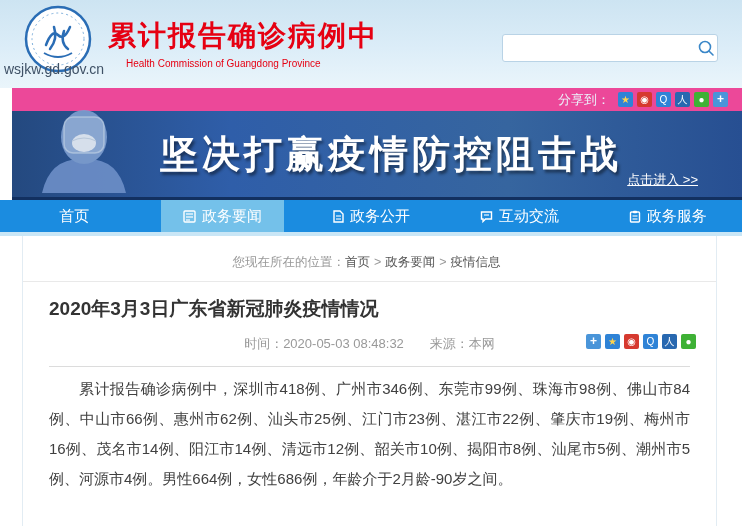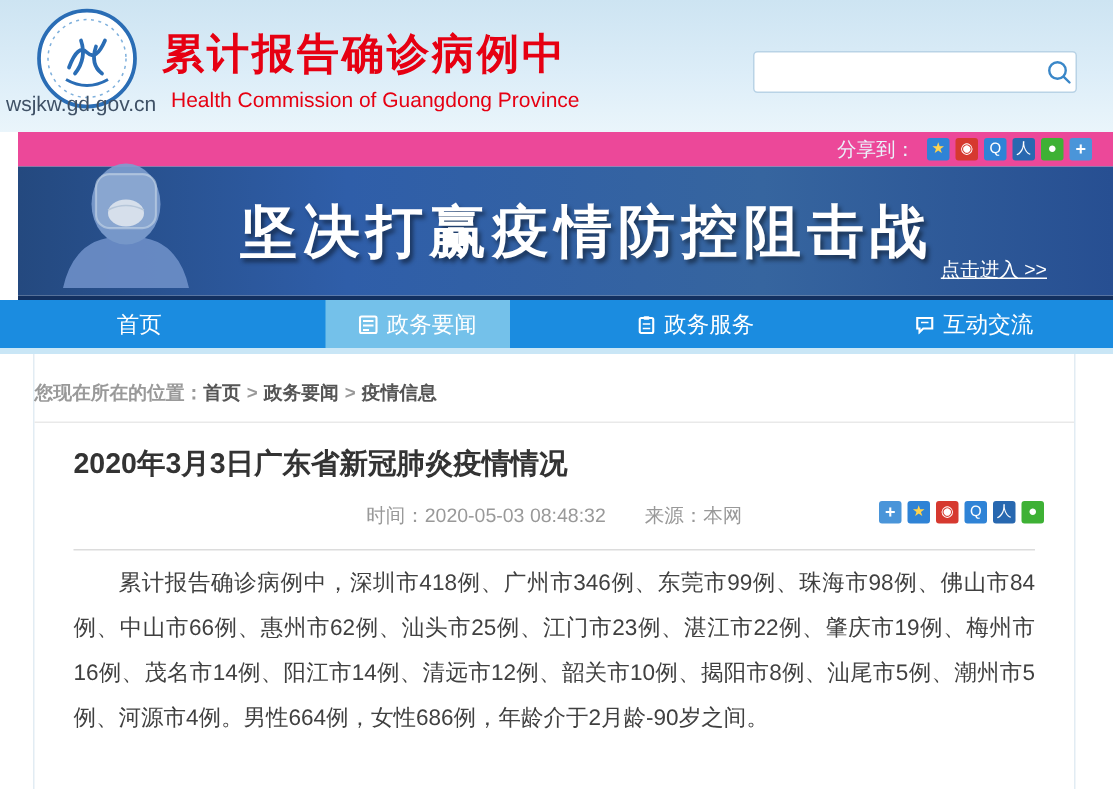--- a/index.html
+++ b/index.html
@@ -6,21 +6,21 @@
   html,body { width:742px; height:526px; overflow:hidden; background:#fff;
     font-family:"Liberation Sans","DejaVu Sans",sans-serif; }
 
   
   .header { position:relative; height:88px;
     background:linear-gradient(180deg,#cde4f2 0%,#dcedf8 55%,#eaf5fb 100%); }
   .logo { position:absolute; left:24px; top:5px; width:68px; height:68px; }
   .site-url { position:absolute; left:4px; top:61px; font-size:14px; color:#3f5166; }
   .site-title { position:absolute; left:108px; top:17px; font-size:28px; font-weight:700;
     color:#e60012; letter-spacing:2px; white-space:nowrap; }
-  .site-title-en { position:absolute; left:114px; top:58px; font-size:14px; color:#e60012; white-space:nowrap; }
+  .site-title-en { position:absolute; left:126px; top:58px; font-size:10px; color:#e60012; white-space:nowrap; }
   .search-box { position:absolute; left:502px; top:34px; width:216px; height:28px;
     background:#fff; border:1px solid #b9d3e6; border-radius:3px; display:flex; align-items:center; }
   .search-input { flex:1; border:none; outline:none; height:24px; padding:0 8px; font-size:13px; background:transparent; }
   .search-btn { width:30px; height:26px; border:none; background:transparent; cursor:pointer;
     display:flex; align-items:center; justify-content:center; }
 
   
   .banner { margin-left:12px; }
   .banner-top { height:23px; background:#ec4899; display:flex; align-items:center;
     justify-content:flex-end; padding-right:14px; gap:4px; }
@@ -47,22 +47,22 @@
   .nav-item { flex:1; display:flex; align-items:center; justify-content:center; cursor:pointer; }
   .nav-item .pill { display:flex; align-items:center; gap:6px; color:#fff; font-size:15px;
     height:32px; padding:0 22px; }
   .nav-item.active .pill { background:#74c1ea; }
   .nav-ico { display:inline-flex; }
   .subnav-line { height:4px; background:#c9e6f6; }
 
   
   .content { margin-left:22px; width:695px; height:290px; background:#fff;
     border-left:1px solid #e2ecf3; border-right:1px solid #e2ecf3; }
-  .breadcrumb { text-align:left; padding:18px 6px 10px 0; font-size:12.5px; color:#999;
-    border-bottom:1px solid #e9e9e9;font-weight:bold; }
+  .breadcrumb { text-align:center; padding:18px 6px 10px 0; font-size:12.5px; color:#999;
+    border-bottom:1px solid #e9e9e9; }
   .breadcrumb a { color:#555; text-decoration:none; cursor:pointer; }
   .crumb-sep { color:#999; margin:0 4px; }
   .article { padding:14px 26px 0 26px; }
   .article-title { font-size:19px; font-weight:700; color:#333; }
   .meta-row { position:relative; text-align:center; margin-top:13px; font-size:13px; color:#999; }
   .meta-row .spacer { display:inline-block; width:26px; }
   .article-share { position:absolute; right:-6px; top:-1px; display:flex; gap:4px; }
   .meta-divider { border-bottom:1px solid #dcdcdc; margin-top:13px; }
   .body p { font-size:15px; color:#404040; line-height:30px; text-indent:2em; margin:0; text-align:justify; }
   .body { padding-top:7px; }
@@ -138,38 +138,50 @@
             <line x1="3" y1="10" x2="7" y2="10" stroke="#fff" stroke-width="1.2"></line>
           </svg>
       </span>
       <span>政务要闻</span>
     </span>
   </div>
   <div class="nav-item">
     <span class="pill">
       <span class="nav-ico">
         <svg width="12" height="13" viewBox="0 0 12 13">
+            <path d="M2 1 h6 l3 3 v8 h-9 z" fill="none" stroke="#fff" stroke-width="1.4"></path>
+            <line x1="4" y1="6" x2="9" y2="6" stroke="#fff" stroke-width="1.1"></line>
+            <line x1="4" y1="9" x2="9" y2="9" stroke="#fff" stroke-width="1.1"></line>
+          </svg>
+      </span>
+      <span>政务公开</span>
+    </span>
+  </div>
+  <div class="nav-item">
+    <span class="pill">
+      <span class="nav-ico">
+        <svg width="13" height="13" viewBox="0 0 13 13">
+            <path d="M1.5 2 h10 v7 h-6 l-2.5 2.5 v-2.5 h-1.5 z" fill="none" stroke="#fff" stroke-width="1.4"></path>
+            <line x1="4" y1="5" x2="9" y2="5" stroke="#fff" stroke-width="1.1"></line>
+          </svg>
+      </span>
+      <span>互动交流</span>
+    </span>
+  </div>
+  <div class="nav-item">
+    <span class="pill">
+      <span class="nav-ico">
+        <svg width="12" height="13" viewBox="0 0 12 13">
             <rect x="1.5" y="2" width="9" height="10" rx="1" fill="none" stroke="#fff" stroke-width="1.4"></rect>
             <rect x="4" y="0.8" width="4" height="2.4" rx="0.8" fill="#fff"></rect>
             <line x1="3.5" y1="6" x2="8.5" y2="6" stroke="#fff" stroke-width="1.1"></line>
             <line x1="3.5" y1="9" x2="8.5" y2="9" stroke="#fff" stroke-width="1.1"></line>
           </svg>
       </span>
       <span>政务服务</span>
-    </span>
-  </div>
-  <div class="nav-item">
-    <span class="pill">
-      <span class="nav-ico">
-        <svg width="13" height="13" viewBox="0 0 13 13">
-            <path d="M1.5 2 h10 v7 h-6 l-2.5 2.5 v-2.5 h-1.5 z" fill="none" stroke="#fff" stroke-width="1.4"></path>
-            <line x1="4" y1="5" x2="9" y2="5" stroke="#fff" stroke-width="1.1"></line>
-          </svg>
-      </span>
-      <span>互动交流</span>
     </span>
   </div>
 </div>
 <div class="subnav-line"></div>
 
 <div class="content">
   <div class="breadcrumb">
     <span>您现在所在的位置：</span><a>首页</a><span class="crumb-sep">&gt;</span><a>政务要闻</a><span class="crumb-sep">&gt;</span><a>疫情信息</a>
   </div>
 

